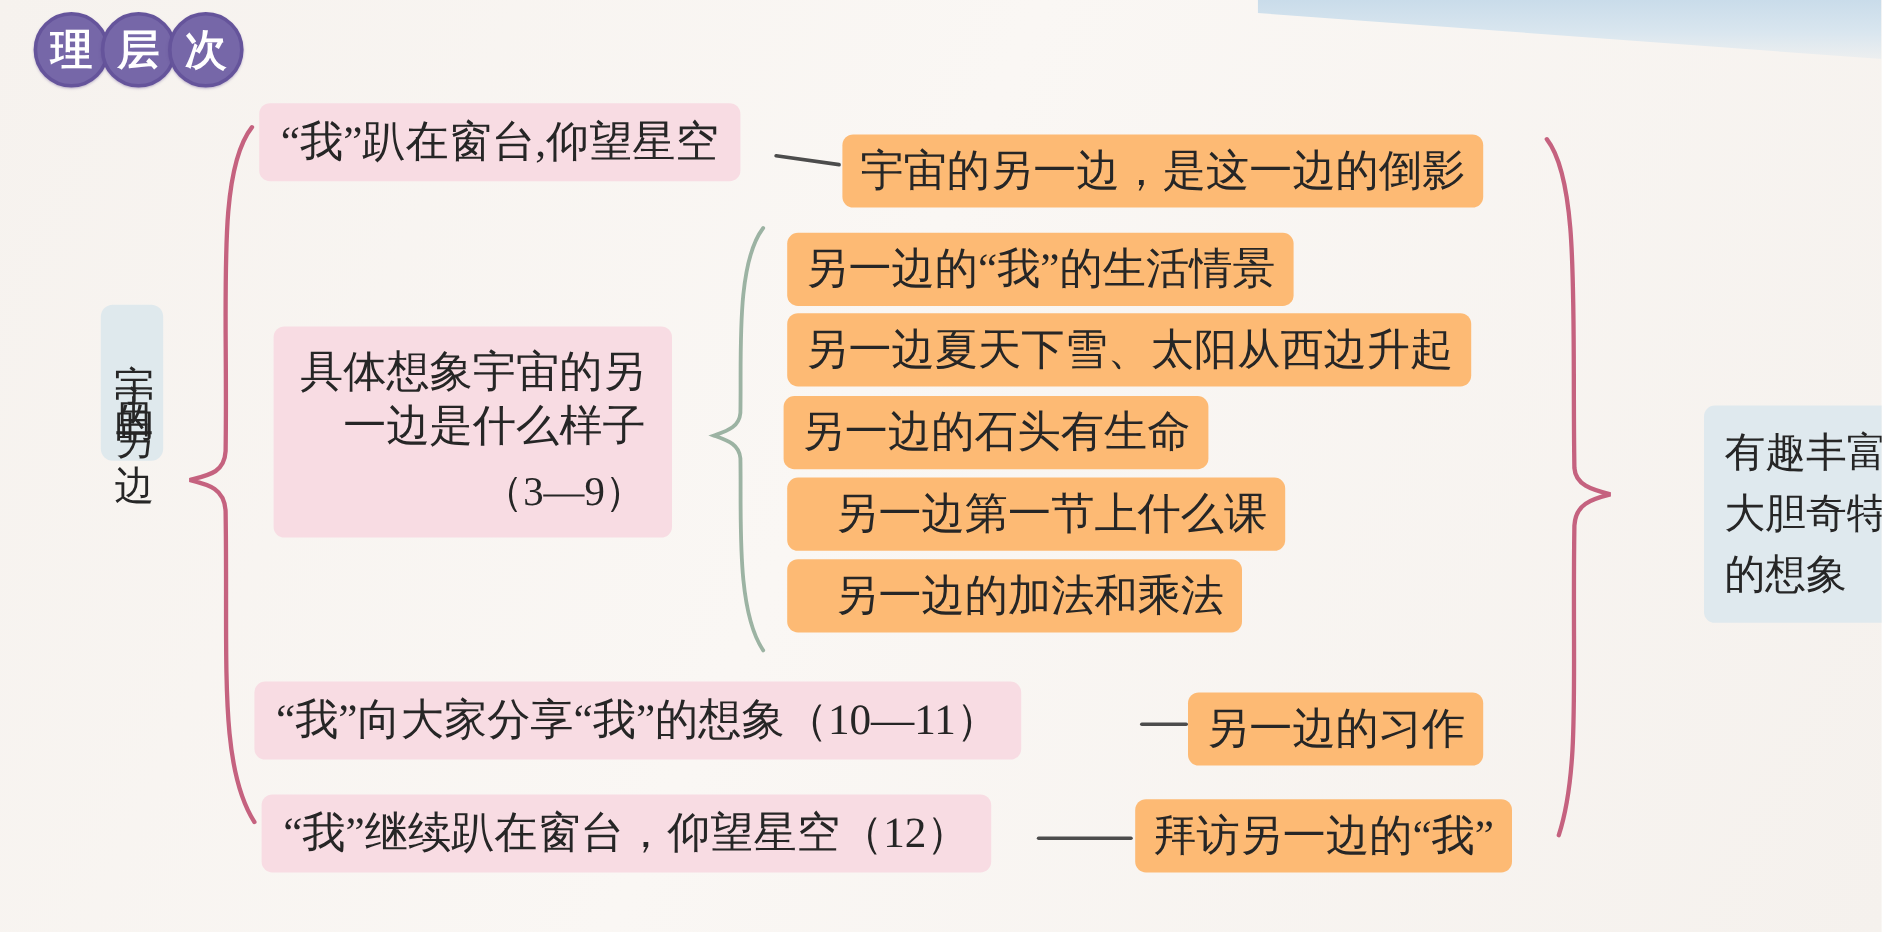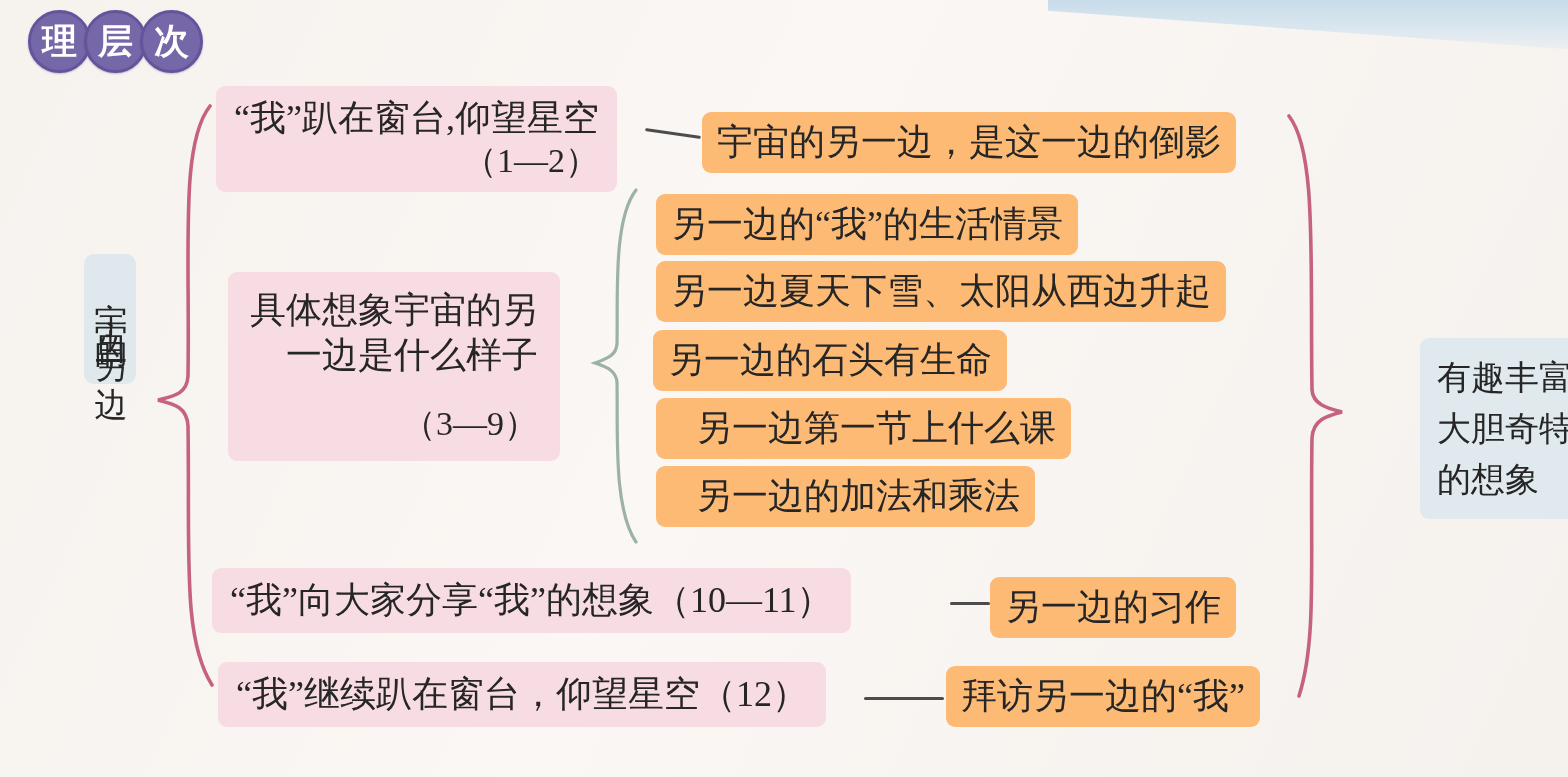--- a/index.html
+++ b/index.html
@@ -63,29 +63,28 @@
 </div>
 
 <div class="vtitle">宇宙的另一边</div>
 
 <svg class="brace" style="left:150px;top:98px;" width="70" height="595" viewBox="0 0 70 595">
   <path d="M 60 8 C 30 46, 40 150, 38 278 C 37 296, 24 298, 8 302 C 24 306, 37 309, 38 328 C 40 455, 32 540, 62 587" fill="none" stroke="#c5627f" stroke-width="3.6" stroke-linecap="round"></path>
 </svg>
 
 <div class="box pink center pad-main" style="left:216px;top:86px;">
   <div class="t36">“我”趴在窗台,仰望星空</div>
-  <div class="t34">（1—2）</div>
 </div>
 <div class="connector" style="left:645px;top:132px;width:56px;transform:rotate(8deg);"></div>
 <div class="box green pad-note t36" style="left:702px;top:112px;">宇宙的另一边，是这一边的倒影</div>
 
 <div class="box pink center" style="left:228px;top:272px;padding:16px 22px;">
   <div class="t36">具体想象宇宙的另</div>
   <div class="t36">一边是什么样子</div>
-  <div class="t34" style="margin-top:26px;">（3—9）</div>
+  <div class="t34" style="margin-top:13px;">（3—9）</div>
 </div>
 
 <svg class="brace" style="left:588px;top:186px;" width="56" height="360" viewBox="0 0 56 360">
   <path d="M 48 4 C 25 34, 30 110, 29 158 C 28 170, 18 173, 7 177 C 18 181, 28 184, 29 196 C 30 245, 25 322, 48 356" fill="none" stroke="#9cb3a3" stroke-width="3.2" stroke-linecap="round"></path>
 </svg>
 
 <div class="box green pad-note t36" style="left:656px;top:194px;">另一边的“我”的生活情景</div>
 <div class="box green pad-note t36" style="left:656px;top:261px;">另一边夏天下雪、太阳从西边升起</div>
 <div class="box green pad-note t36" style="left:653px;top:330px;">另一边的石头有生命</div>
 <div class="box green pad-note t36" style="left:656px;top:398px;padding-left:40px;">另一边第一节上什么课</div>

